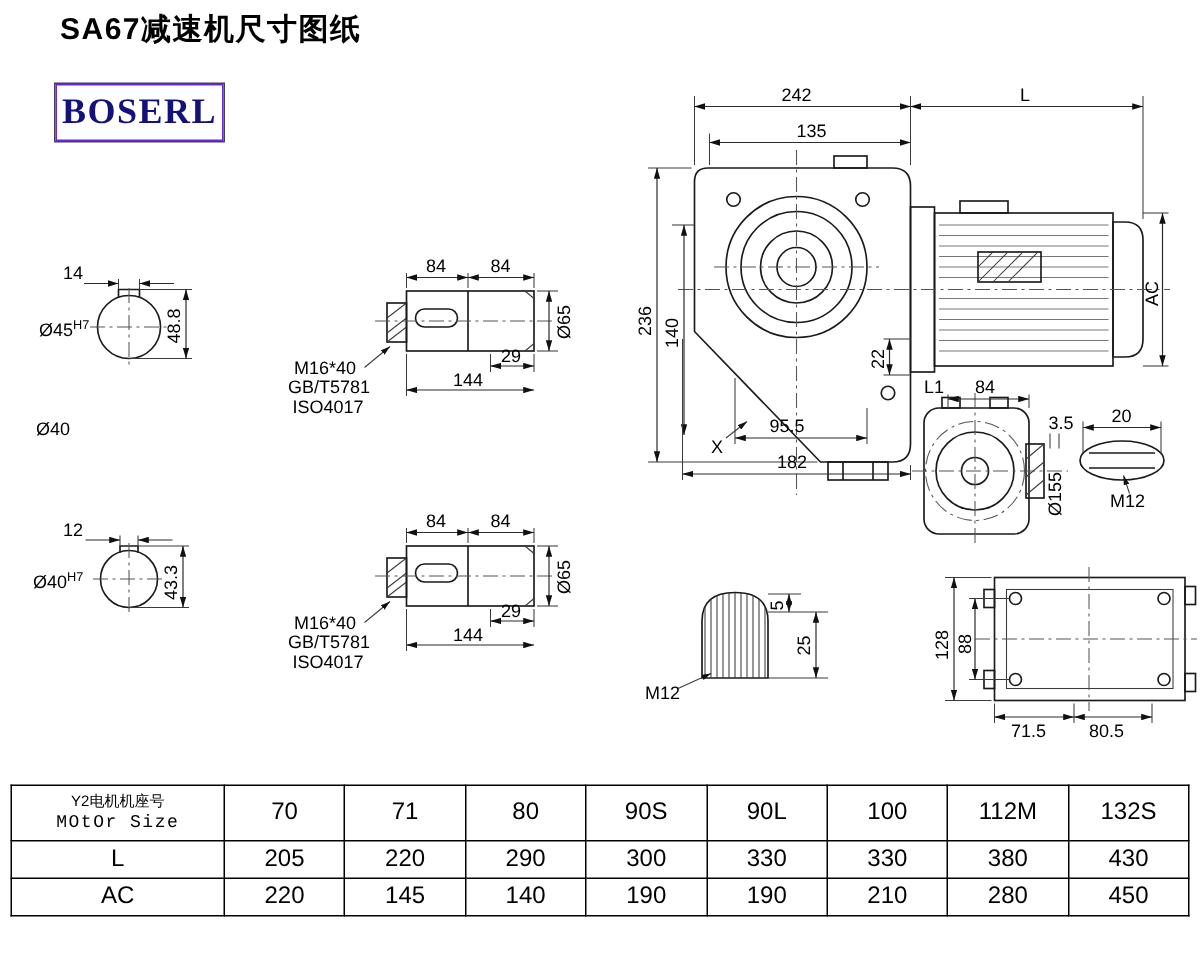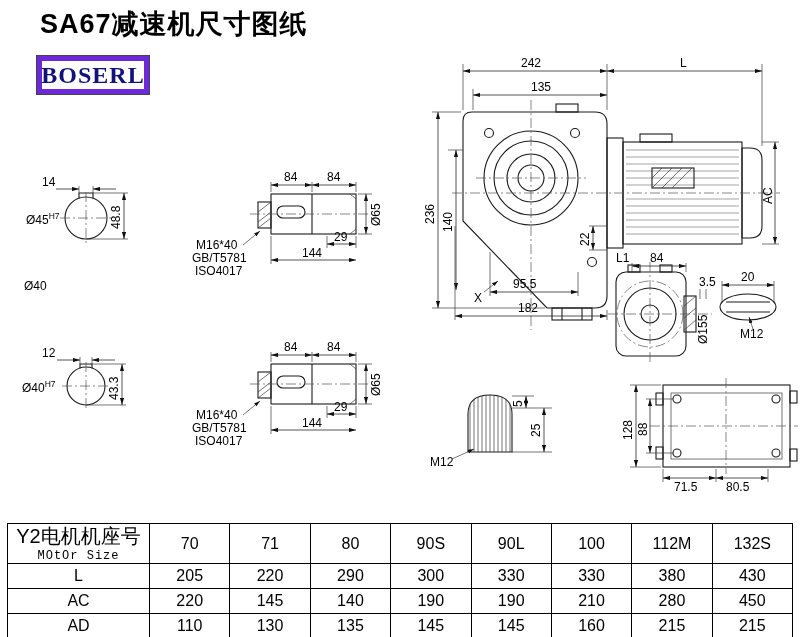--- a/index.html
+++ b/index.html
@@ -1,33 +1,33 @@
 <!DOCTYPE html>
 <html><head>
 <meta charset="utf-8">
 <style>
   *{margin:0;padding:0;box-sizing:border-box}
   html,body{width:800px;height:637px;background:#fff;overflow:hidden;position:relative;
     font-family:"Liberation Sans","DejaVu Sans",sans-serif}
-  .title{position:absolute;left:40px;top:6px;font-size:27px;font-weight:bold;color:#000;letter-spacing:1px;white-space:nowrap}
-  .logo{position:absolute;left:37px;top:56px;width:112px;height:38px;border:5px solid #6d28d9;
+  .title{position:absolute;left:40px;top:6px;font-size:20px;font-weight:bold;color:#000;letter-spacing:1px;white-space:nowrap}
+  .logo{position:absolute;left:37px;top:56px;width:112px;height:38px;border:1px solid #6d28d9;
     box-shadow:0 0 0 1px #444;display:flex;align-items:center;justify-content:center;background:#fff;
     font-family:"Liberation Serif","DejaVu Serif",serif;font-weight:bold;font-size:24px;color:#12127a;letter-spacing:1px}
   svg.drawing{position:absolute;left:0;top:0}
   svg text{font-family:"Liberation Sans","DejaVu Sans",sans-serif;font-size:12px;fill:#000}
   .ln{stroke:#1a1a1a;stroke-width:1.1;fill:none}
   .thin{stroke:#3a3a3a;stroke-width:.7;fill:none}
   .dim{stroke:#2a2a2a;stroke-width:.8;fill:none}
   .cl{stroke:#555;stroke-width:.7;fill:none;stroke-dasharray:10 3 2 3}
   .fin{stroke:#666;stroke-width:.6;fill:none}
   table.spec{position:absolute;left:7px;top:523px;width:786px;border-collapse:collapse;table-layout:fixed;background:#fff}
   table.spec td{border:1px solid #000;text-align:center;vertical-align:middle;font-size:16px;color:#000;padding:0}
   table.spec tr.hdr td{height:37px}
   table.spec tr.row td{height:25px}
-  .lblcn{font-size:20px;line-height:1.25}
+  .lblcn{font-size:10px;line-height:1.25}
   .lblen{font-size:12px;font-family:Liberation Mono, monospace;letter-spacing:1px}
 </style>
 </head>
 <body>
 
 <div class="title">SA67减速机尺寸图纸</div>
 <div class="logo">BOSERL</div>
 
 <svg class="drawing" width="800" height="522" viewBox="0 0 800 522">
   <defs>
@@ -347,25 +347,14 @@
     <td>AC</td>
     <td>220</td>
     <td>145</td>
     <td>140</td>
     <td>190</td>
     <td>190</td>
     <td>210</td>
     <td>280</td>
     <td>450</td>
   </tr>
-  <tr class="row">
-    <td>AD</td>
-    <td>110</td>
-    <td>130</td>
-    <td>135</td>
-    <td>145</td>
-    <td>145</td>
-    <td>160</td>
-    <td>215</td>
-    <td>215</td>
-  </tr>
 </tbody>
   </table>
 
 </body></html>

